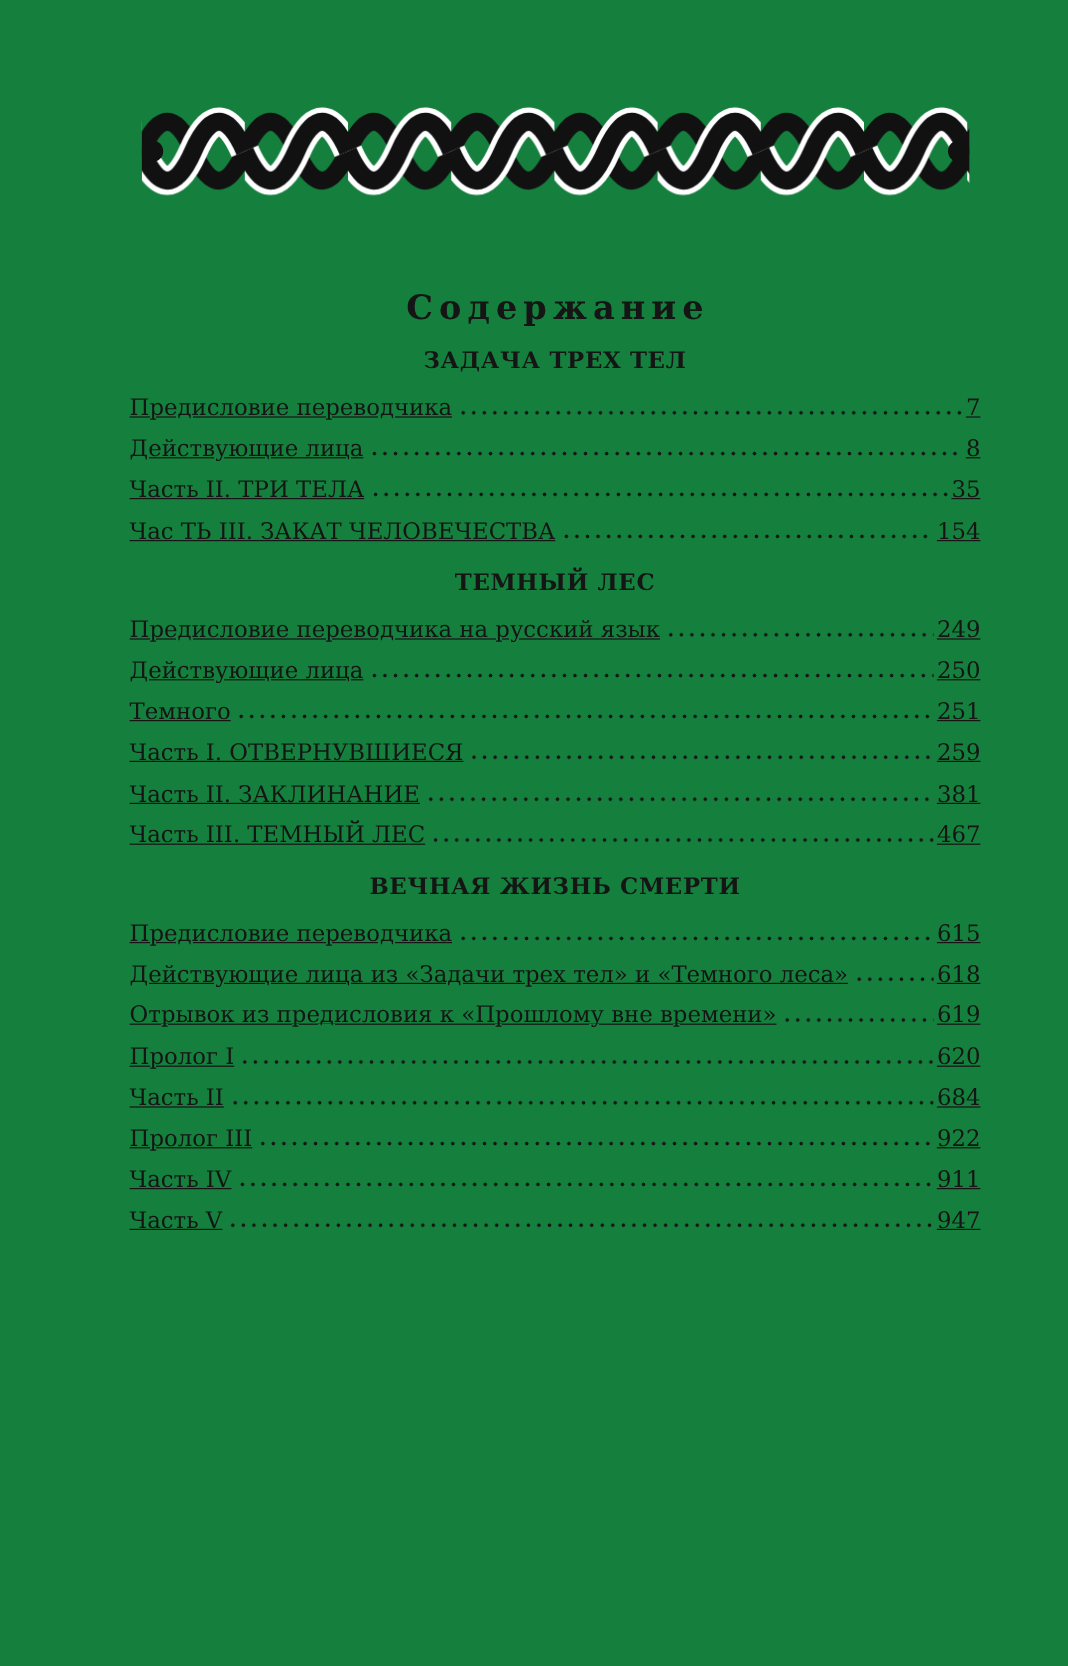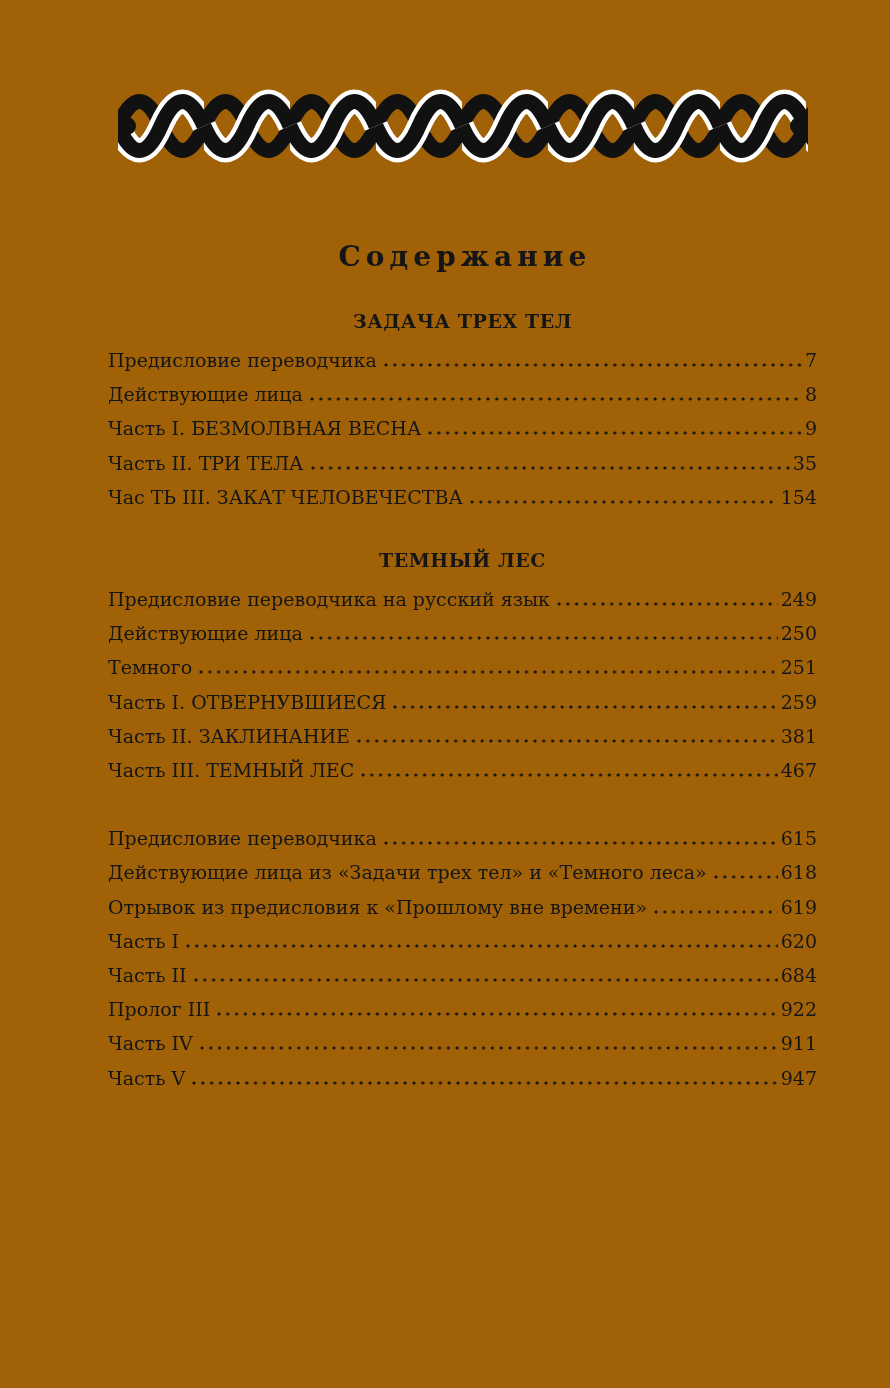--- a/index.html
+++ b/index.html
@@ -6,52 +6,52 @@
   html, body {
     width: 890px; height: 1388px;
     background: #ffffff;
     font-family: "DejaVu Serif", "Liberation Serif", serif;
     color: #151515;
     overflow: hidden;
   }
   .page {
     position: relative;
     width: 890px; height: 1388px;
-    background: #a16207;
+    background: #15803d;
   }
   .content {
     width: 709px;
     margin-left: 108px;
     padding-top: 85px;
   }
   .ornament {
     display: block;
     margin: 0 auto;
   }
   .book-title {
     margin-top: 72px;
     text-align: center;
     font-size: 28px;
     font-weight: bold;
     letter-spacing: 0.18em;
     text-indent: 0.18em;
     line-height: 36px;
     white-space: nowrap;
   }
-  .toc-section { margin-top: 34px; }
+  .toc-section { margin-top: 14px; }
   .toc-section.first { }
   .section-heading {
     text-align: center;
     font-size: 19px;
     font-weight: bold;
     letter-spacing: 0.03em;
     line-height: 24px;
     white-space: nowrap;
   }
-  .toc-entries { margin-top: 10px; }
+  .toc-entries { margin-top: 10px; text-decoration: underline; }
   .toc-row {
     display: flex;
     align-items: baseline;
     font-size: 19px;
     line-height: 34.2px;
   }
   .toc-label { white-space: nowrap; flex: 0 0 auto; }
   .toc-dots {
     flex: 1 1 auto;
     height: 4px;
@@ -96,25 +96,20 @@
           <span class="toc-label">Предисловие переводчика</span>
           <span class="toc-dots"></span>
           <span class="toc-page">7</span>
         </div>
         <div class="toc-row">
           <span class="toc-label">Действующие лица</span>
           <span class="toc-dots"></span>
           <span class="toc-page">8</span>
         </div>
         <div class="toc-row">
-          <span class="toc-label">Часть I. БЕЗМОЛВНАЯ ВЕСНА</span>
-          <span class="toc-dots"></span>
-          <span class="toc-page">9</span>
-        </div>
-        <div class="toc-row">
           <span class="toc-label">Часть II. ТРИ ТЕЛА</span>
           <span class="toc-dots"></span>
           <span class="toc-page">35</span>
         </div>
         <div class="toc-row">
           <span class="toc-label">Час ТЬ III. ЗАКАТ ЧЕЛОВЕЧЕСТВА</span>
           <span class="toc-dots"></span>
           <span class="toc-page">154</span>
         </div>
       </div>
@@ -150,38 +145,39 @@
         </div>
         <div class="toc-row">
           <span class="toc-label">Часть III. ТЕМНЫЙ ЛЕС</span>
           <span class="toc-dots"></span>
           <span class="toc-page">467</span>
         </div>
       </div>
     </div>
 
     <div class="toc-section">
+      <h2 class="section-heading">ВЕЧНАЯ ЖИЗНЬ СМЕРТИ</h2>
       <div class="toc-entries">
         <div class="toc-row">
           <span class="toc-label">Предисловие переводчика</span>
           <span class="toc-dots"></span>
           <span class="toc-page">615</span>
         </div>
         <div class="toc-row">
           <span class="toc-label">Действующие лица из «Задачи трех тел» и «Темного леса»</span>
           <span class="toc-dots"></span>
           <span class="toc-page">618</span>
         </div>
         <div class="toc-row">
           <span class="toc-label">Отрывок из предисловия к «Прошлому вне времени»</span>
           <span class="toc-dots"></span>
           <span class="toc-page">619</span>
         </div>
         <div class="toc-row">
-          <span class="toc-label">Часть I</span>
+          <span class="toc-label">Пролог I</span>
           <span class="toc-dots"></span>
           <span class="toc-page">620</span>
         </div>
         <div class="toc-row">
           <span class="toc-label">Часть II</span>
           <span class="toc-dots"></span>
           <span class="toc-page">684</span>
         </div>
         <div class="toc-row">
           <span class="toc-label">Пролог III</span>

